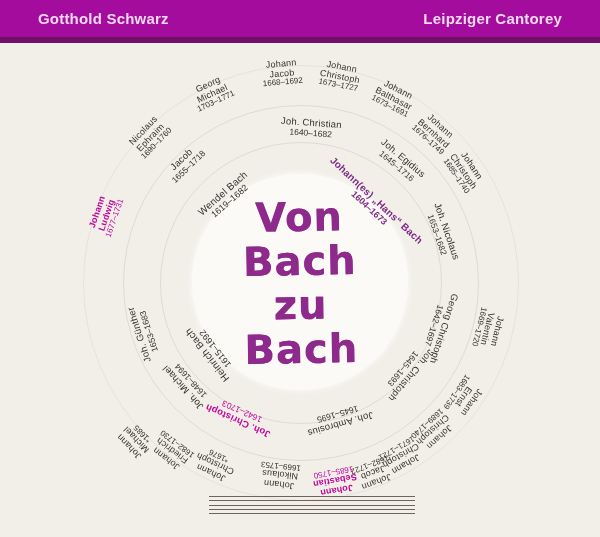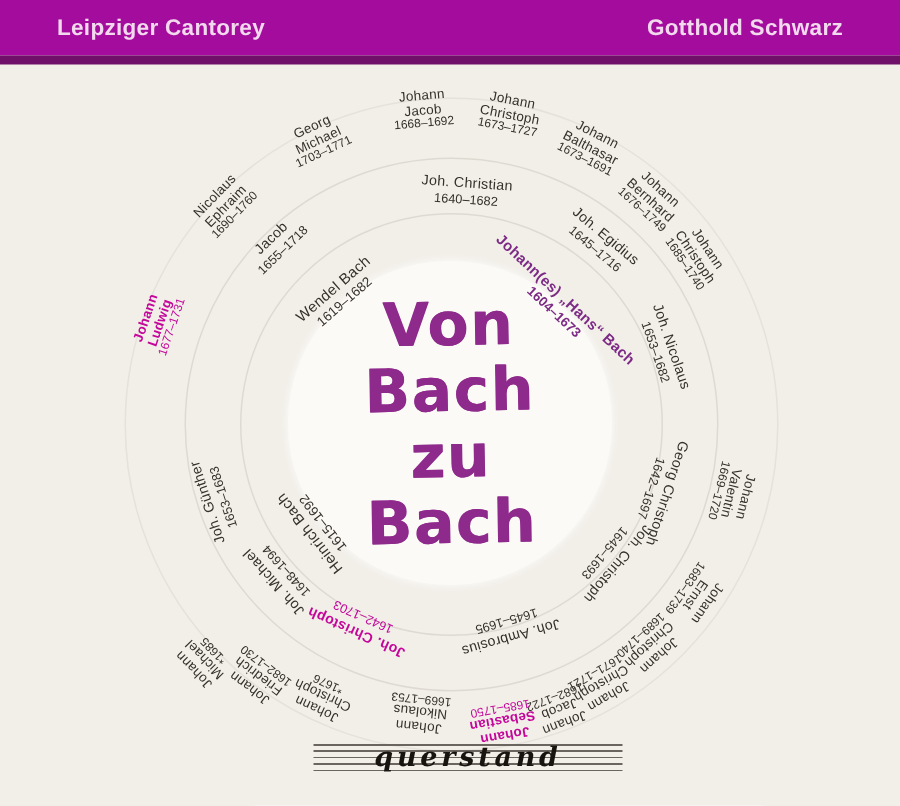--- a/index.html
+++ b/index.html
@@ -54,22 +54,22 @@
     font-family:"DejaVu Serif", serif; font-style:italic; font-weight:bold;
     font-size:18px; letter-spacing:2.5px; color:#17130f;
   }
 </style>
 </head>
 <body>
 
 <div class="cover">
 
   <header class="topbar">
+    <span>Gotthold Schwarz</span>
     <span>Leipziger Cantorey</span>
-    <span>Gotthold Schwarz</span>
   </header>
   <div class="topbar-strip"></div>
 
   <div>
     <div class="ring ring-outer"></div>
     <div class="ring ring-mid"></div>
     <div class="ring ring-inner"></div>
     <div class="disc"></div>
 
     <div class="title">
@@ -220,16 +220,15 @@
         </div>
         <div class="member lab-inner" style="left: 210.955px; top: 351.57px; transform: translate(-50%, -50%) rotate(232deg);">
           <div class="nm">Heinrich Bach</div>
           <div class="dt">1615–1692</div>
         </div>
       </div>
   </div>
 
   <div class="logo">
     <div class="staff"></div>
-    <span class="logotext">querstand</span>
   </div>
 
 </div>
 
 </body></html>

